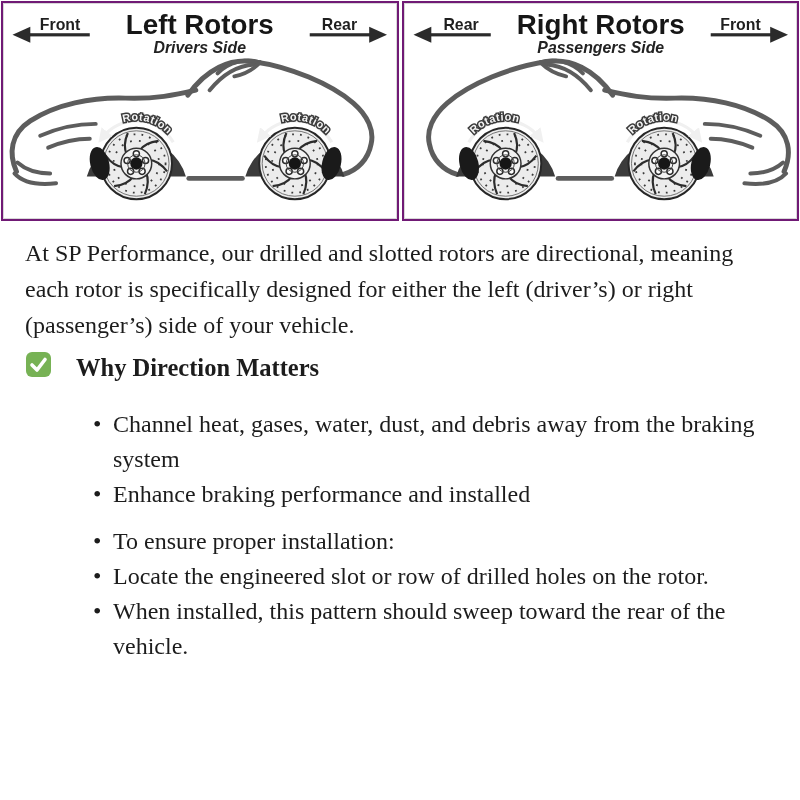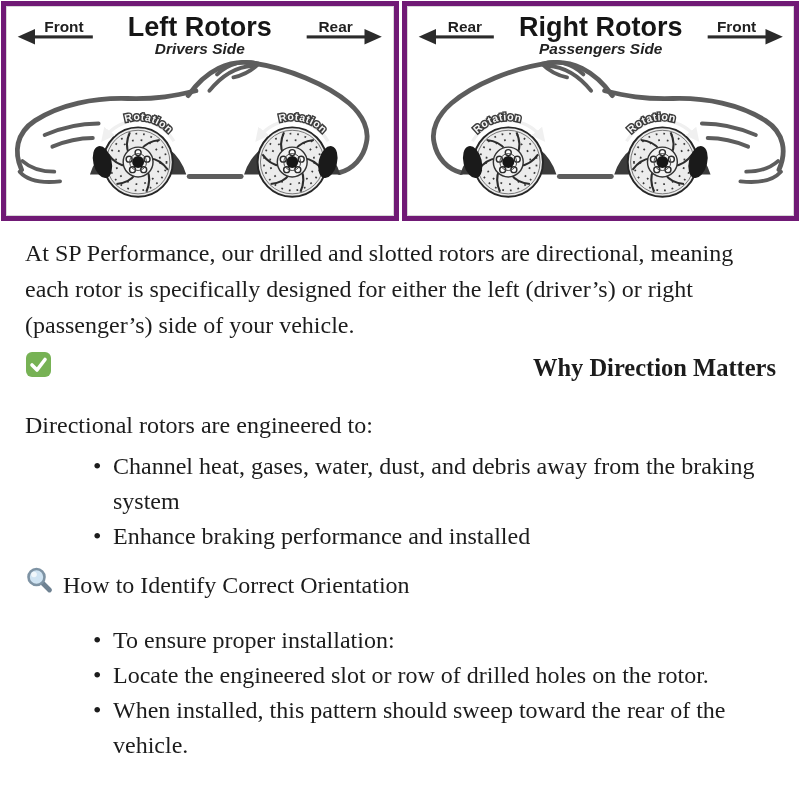--- a/index.html
+++ b/index.html
@@ -1,32 +1,32 @@
 <!DOCTYPE html>
 <html><head>
 <meta charset="utf-8">
 <style>
   html,body{margin:0;padding:0;background:#ffffff;}
   body{width:800px;height:800px;overflow:hidden;font-family:"Liberation Serif",serif;color:#1c1c1c;}
 
   
   .figure{display:flex;gap:3px;height:222px;box-sizing:border-box;padding:1px;}
-  .panel{flex:1;border:5px solid #701a75;box-shadow:inset 0 0 0 1px #d8d8d8;background:#fff;box-sizing:border-box;overflow:hidden;}
+  .panel{flex:1;border:2px solid #701a75;box-shadow:inset 0 0 0 1px #d8d8d8;background:#fff;box-sizing:border-box;overflow:hidden;}
   .panel svg{display:block;width:100%;height:100%;}
   .hdr-label{font-family:"Liberation Sans",sans-serif;font-weight:bold;font-size:16px;fill:#1f1f1f;}
   .ttl{font-family:"Liberation Sans",sans-serif;font-weight:bold;font-size:28px;fill:#161616;}
   .sub{font-family:"Liberation Sans",sans-serif;font-weight:bold;font-style:italic;font-size:16px;fill:#222;}
   .bodyline{stroke:#5d5d5d;fill:none;stroke-linecap:round;}
   .rot-text{font-family:"Liberation Sans",sans-serif;font-weight:bold;font-size:11px;letter-spacing:.6px;fill:#f5f5f5;stroke:#3b3b3b;stroke-width:3px;paint-order:stroke;}
   .rot-arc{stroke:#f0f0f0;stroke-width:3.2;fill:none;}
 
   
   .content{padding:0 24px 0 25px;}
   .intro{font-size:24px;line-height:36px;margin:13px 0 8px;}
-  .h-check{display:flex;align-items:center;gap:10px;font-size:24.5px;font-weight:bold;margin:8px 0 22px;line-height:30px;justify-content:space-between;}
+  .h-check{display:flex;align-items:center;gap:24px;font-size:24.5px;font-weight:bold;margin:8px 0 22px;line-height:30px;}
   .lead{font-size:24px;line-height:36px;margin:0 0 6px;}
   ul{list-style:none;margin:4px 0 12px;padding:0 0 0 88px;}
   li{position:relative;font-size:24px;line-height:35px;}
   li::before{content:"\2022";position:absolute;left:-20px;}
   .h-mag{display:flex;align-items:center;gap:9px;font-size:24px;font-weight:normal;margin:12px 0 20px;line-height:32px;}
   .emoji{flex:0 0 auto;display:inline-block;}
 </style>
 </head>
 <body>
 
@@ -211,37 +211,26 @@
   <div class="h-check">
     <span class="emoji">
       <svg width="27" height="27" viewBox="0 0 27 27">
         <rect x="1" y="1" width="25" height="25" rx="6" fill="#77b255"></rect>
         <path d="M7 14 L12 19 L20 8.5" stroke="#fff" stroke-width="3.6" fill="none" stroke-linecap="round" stroke-linejoin="round"></path>
       </svg>
     </span>
     <span>Why Direction Matters</span>
   </div>
 
-  <p class="lead">Directional rotors are engineered to:</p>
 
   <ul>
     <li>Channel heat, gases, water, dust, and debris away from the braking system</li>
     <li>Enhance braking performance and installed</li>
   </ul>
 
-  <div class="h-mag">
-    <span class="emoji">
-      <svg width="29" height="29" viewBox="0 0 29 29">
-        <line x1="17" y1="16.5" x2="24.5" y2="24" stroke="#6f8292" stroke-width="4.8" stroke-linecap="round"></line>
-        <circle cx="11.5" cy="11" r="8" stroke="#7e93a4" stroke-width="2.6" fill="#cfe3f2"></circle>
-        <circle cx="9" cy="8.5" r="2.8" fill="#ffffff" opacity="0.7"></circle>
-      </svg>
-    </span>
-    <span>How to Identify Correct Orientation</span>
-  </div>
 
   <ul>
     <li>To ensure proper installation:</li>
     <li>Locate the engineered slot or row of drilled holes on the rotor.</li>
     <li>When installed, this pattern should sweep toward the rear of the vehicle.</li>
   </ul>
 
 </div>
 
 </body></html>

